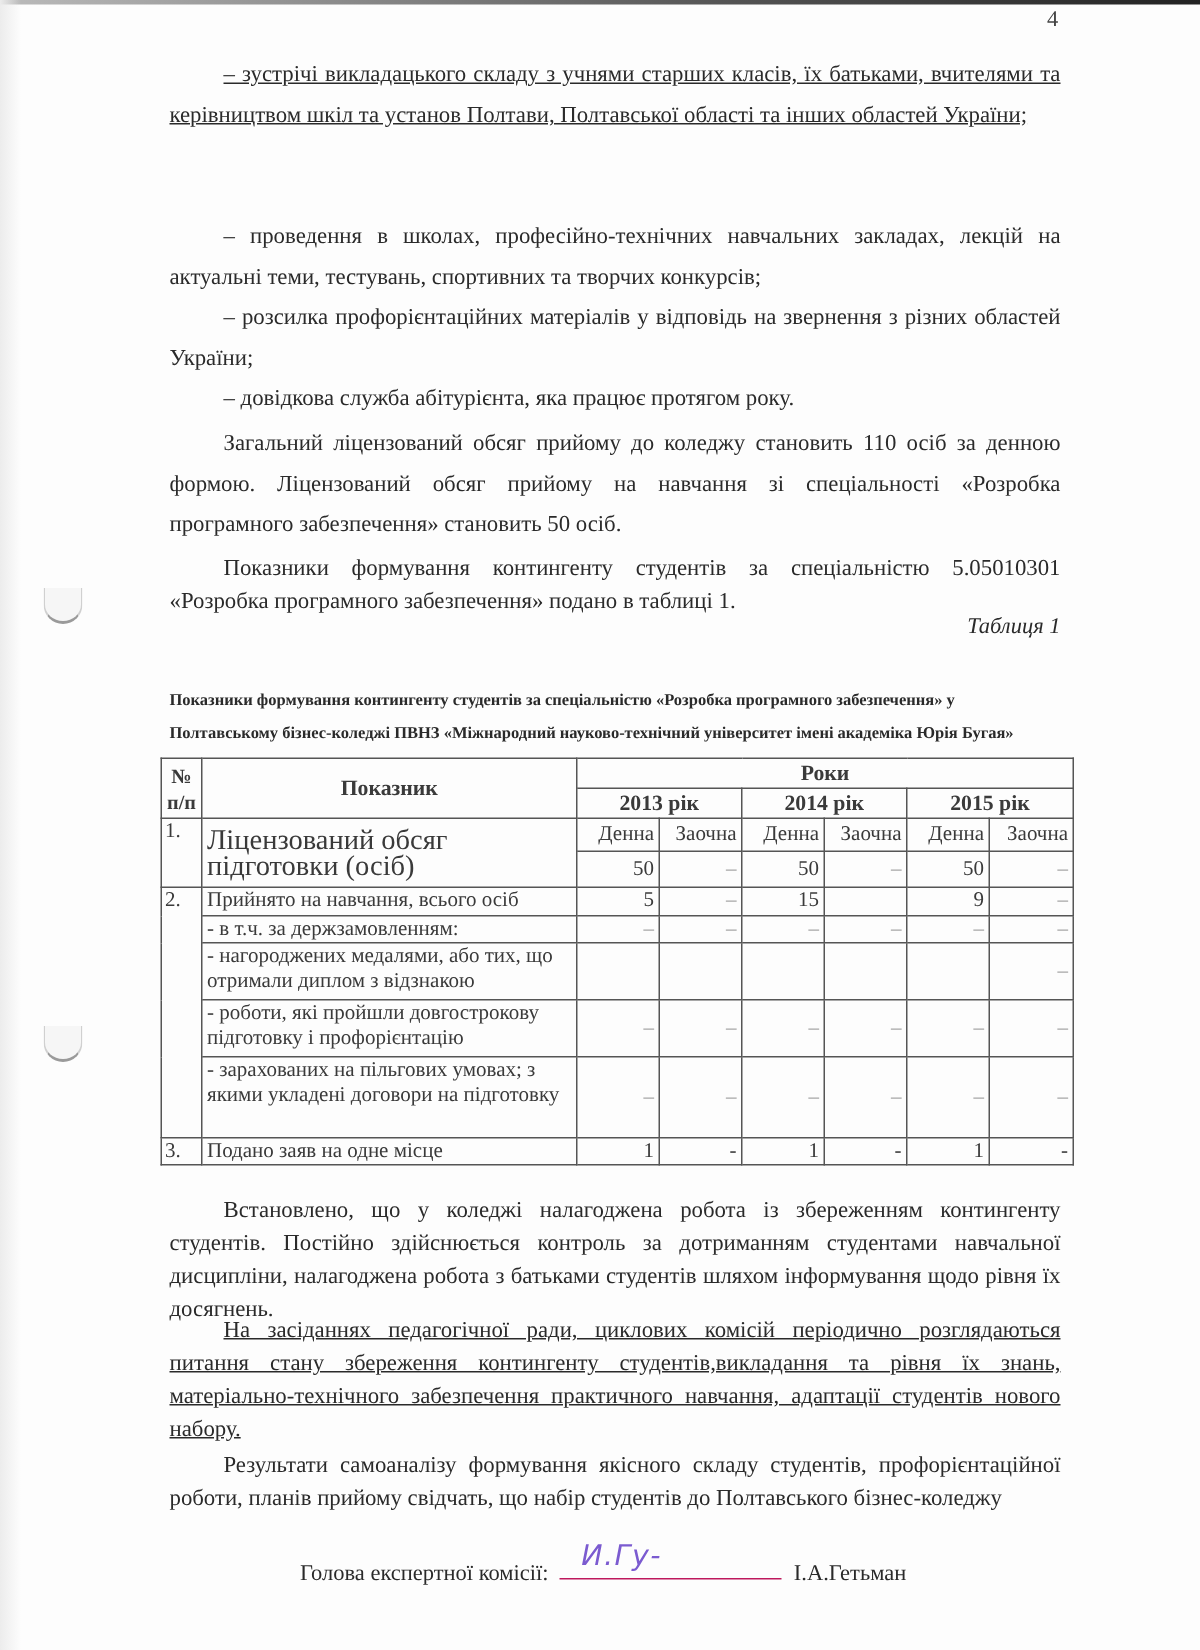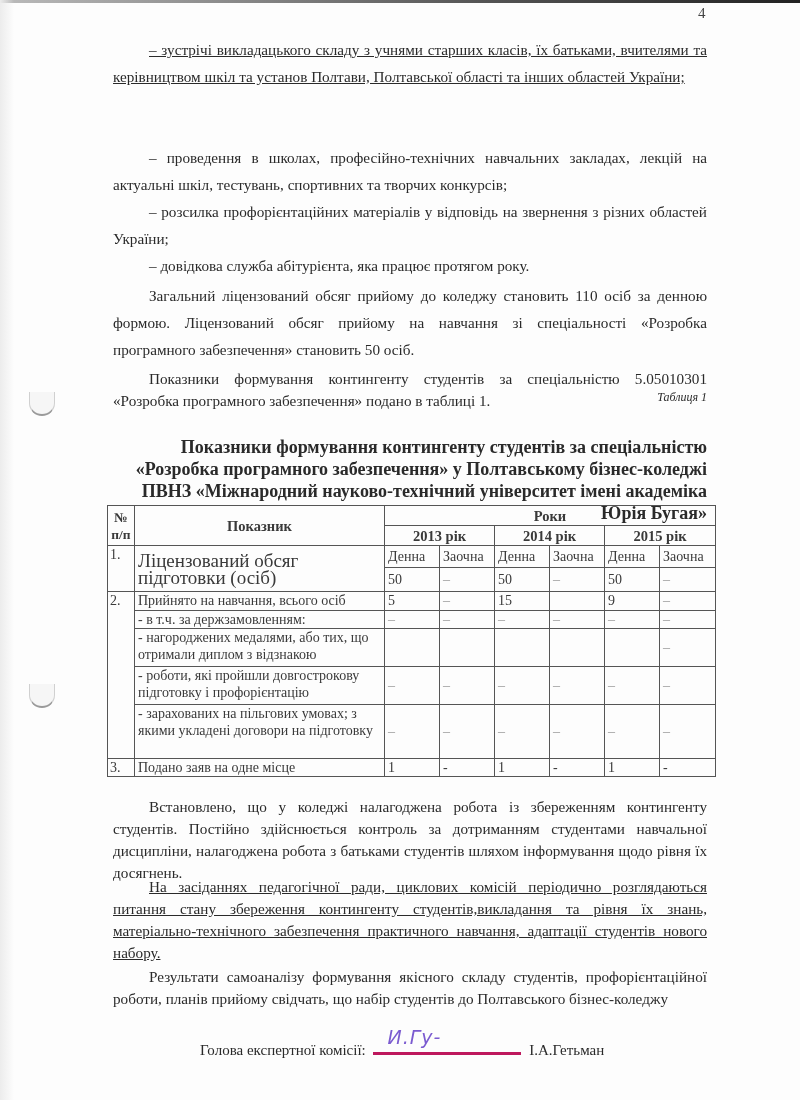--- a/index.html
+++ b/index.html
@@ -25,63 +25,63 @@
   .page-number {
     position: absolute; top: 5px; left: 698px; font-size: 15px; color: #444;
   }
   .p {
     position: absolute; left: 113px; width: 594px;
     font-size: 15.2px; line-height: 27px; text-align: justify;
   }
   .p.tight { line-height: 22px; }
   .indent { text-indent: 36px; }
   .caption {
-    position: absolute; left: 600px; width: 107px; top: 390px;
-    font-size: 12px; font-style: italic; text-align: right;
+    position: absolute; left: 600px; width: 107px; top: 410px;
+    font-size: 15px; font-style: italic; text-align: right;
   }
   .table-title {
-    position: absolute; left: 113px; width: 594px; top: 436px;
-    font-size: 18px; line-height: 22px; font-weight: bold; text-align: right;
+    position: absolute; left: 113px; width: 594px; top: 456px;
+    font-size: 11px; line-height: 22px; font-weight: bold; text-align: left;
   }
   table.data {
     position: absolute; left: 107px; top: 505px; width: 608px;
     border-collapse: collapse; table-layout: fixed;
     font-family: "Liberation Serif", serif; font-size: 14px; color: #3a3a3a;
   }
   table.data td, table.data th {
     border: 1px solid #555; padding: 0 3px; vertical-align: middle;
   }
   table.data th { font-weight: bold; font-size: 14.5px; text-align: center; line-height: 18px; }
-  table.data td.num { text-align: left; }
+  table.data td.num { text-align: right; }
   table.data td.left { text-align: left; vertical-align: top; line-height: 17px; }
   table.data td.idx { vertical-align: top; line-height: 17px; padding-left: 2px; }
   .dash { color: #999; }
   .sig-line {
     position: absolute; top: 1036px; left: 200px; font-size: 15px; white-space: nowrap;
   }
   .sig-blank {
-    display: inline-block; width: 148px; border-bottom: 3px solid #be185d; height: 16px; position: relative; vertical-align: baseline; margin: 0 4px;
+    display: inline-block; width: 148px; border-bottom: 1px solid #be185d; height: 16px; position: relative; vertical-align: baseline; margin: 0 4px;
   }
   .sig-scrawl {
     position: absolute; left: 14px; top: -10px; font-family: "DejaVu Sans", sans-serif;
     font-size: 19px; color: #7b5bd0; font-style: italic; letter-spacing: 1px;
   }
 </style>
 </head>
 <body>
 
 <div class="scan-edge"></div>
 <div class="left-shadow"></div>
 <div class="punch-hole" style="top:392px;"></div>
 <div class="punch-hole" style="top:684px;"></div>
 
 <div class="page-number">4</div>
 
 <div class="p indent" style="top:36px;text-decoration:underline;">–   зустрічі викладацького складу з учнями старших класів, їх батьками, вчителями та керівництвом шкіл та установ Полтави, Полтавської області та інших областей України;</div>
-<div class="p indent" style="top:144px;">–   проведення в школах, професійно-технічних навчальних закладах, лекцій на актуальні шкіл, тестувань, спортивних  та творчих конкурсів;</div>
+<div class="p indent" style="top:144px;">–   проведення в школах, професійно-технічних навчальних закладах, лекцій на актуальні теми, тестувань, спортивних  та творчих конкурсів;</div>
 <div class="p indent" style="top:198px;">–   розсилка профорієнтаційних матеріалів у відповідь на звернення з різних областей України;</div>
 <div class="p indent" style="top:252px;font-family:Liberation Serif, serif;">–   довідкова служба абітурієнта, яка працює протягом року.</div>
 
 <div class="p" style="top:282px; text-indent:36px;">Загальний ліцензований обсяг прийому до коледжу становить 110 осіб за денною формою. Ліцензований обсяг прийому на навчання зі спеціальності «Розробка програмного забезпечення» становить 50 осіб.</div>
 
 <div class="p tight indent" style="top:368px;">Показники формування контингенту студентів за спеціальністю 5.05010301 «Розробка програмного забезпечення» подано в таблиці 1.</div>
 
 <div class="caption">Таблиця 1</div>
 
 <div class="table-title">Показники формування контингенту студентів за спеціальністю «Розробка програмного забезпечення» у Полтавському бізнес-коледжі  ПВНЗ «Міжнародний науково-технічний університет імені академіка Юрія Бугая»</div>

